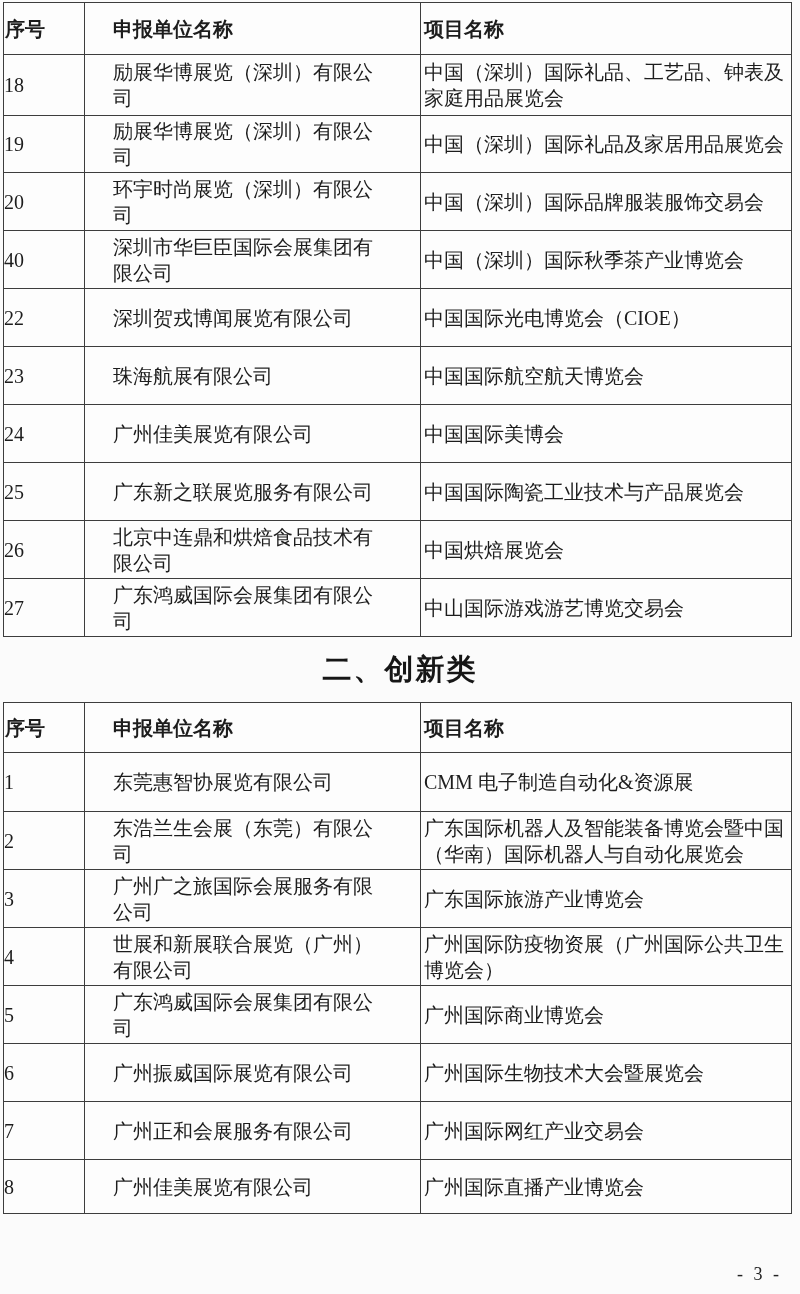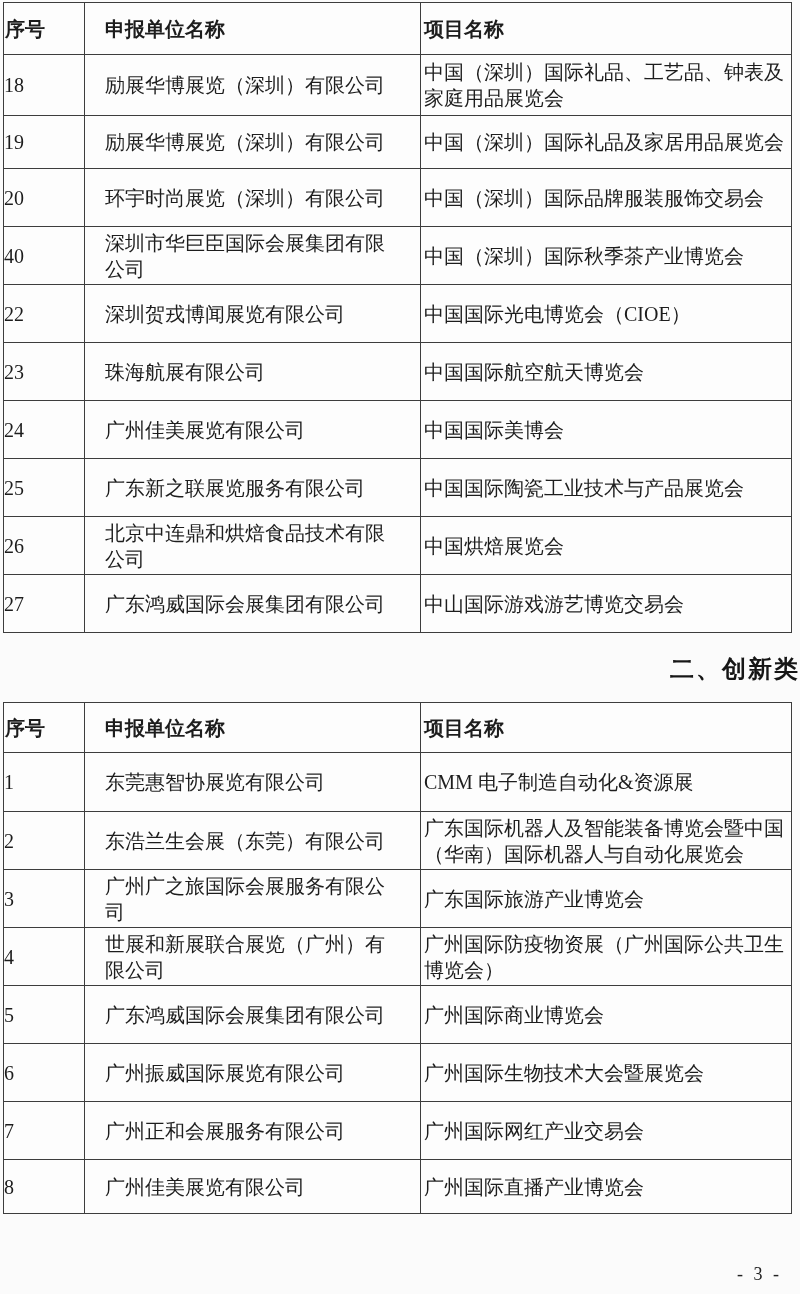--- a/index.html
+++ b/index.html
@@ -33,41 +33,41 @@
     font-size: 20px;
     line-height: 26px;
     font-weight: normal;
     overflow: hidden;
   }
   .doc-table th {
     font-weight: bold;
     font-size: 20px;
   }
   .doc-table td.cell-no { padding: 0; }
-  .doc-table td.cell-company, .doc-table th.h-company { padding: 2px 20px; }
+  .doc-table td.cell-company, .doc-table th.h-company { padding: 2px 28px; }
   .doc-table td.cell-project, .doc-table th.h-project { padding: 2px 3px; margin-left: 24px; }
   #table-continued { top: 2px; }
   #table-innovation { top: 702px; }
   tr.rh50 { height: 50px; }
   tr.rh52 { height: 52px; }
   tr.rh53 { height: 53px; }
   tr.rh54 { height: 54px; }
   tr.rh55 { height: 58px; }
   tr.rh58 { height: 58px; }
   tr.rh59 { height: 59px; }
   tr.rh61 { height: 61px; }
   .section-title {
     position: absolute;
     top: 648px;
     left: 0;
     width: 800px;
-    text-align: right;
+    text-align: center;
     font-family: "Liberation Sans", "DejaVu Sans", sans-serif;
     font-weight: bold;
-    font-size: 24px;
+    font-size: 29px;
     line-height: 42px;
     letter-spacing: 2px;
     color: #161616;
   }
   .page-number {
     position: absolute;
     top: 1262px;
     right: 18px;
     font-size: 18px;
     line-height: 24px;

